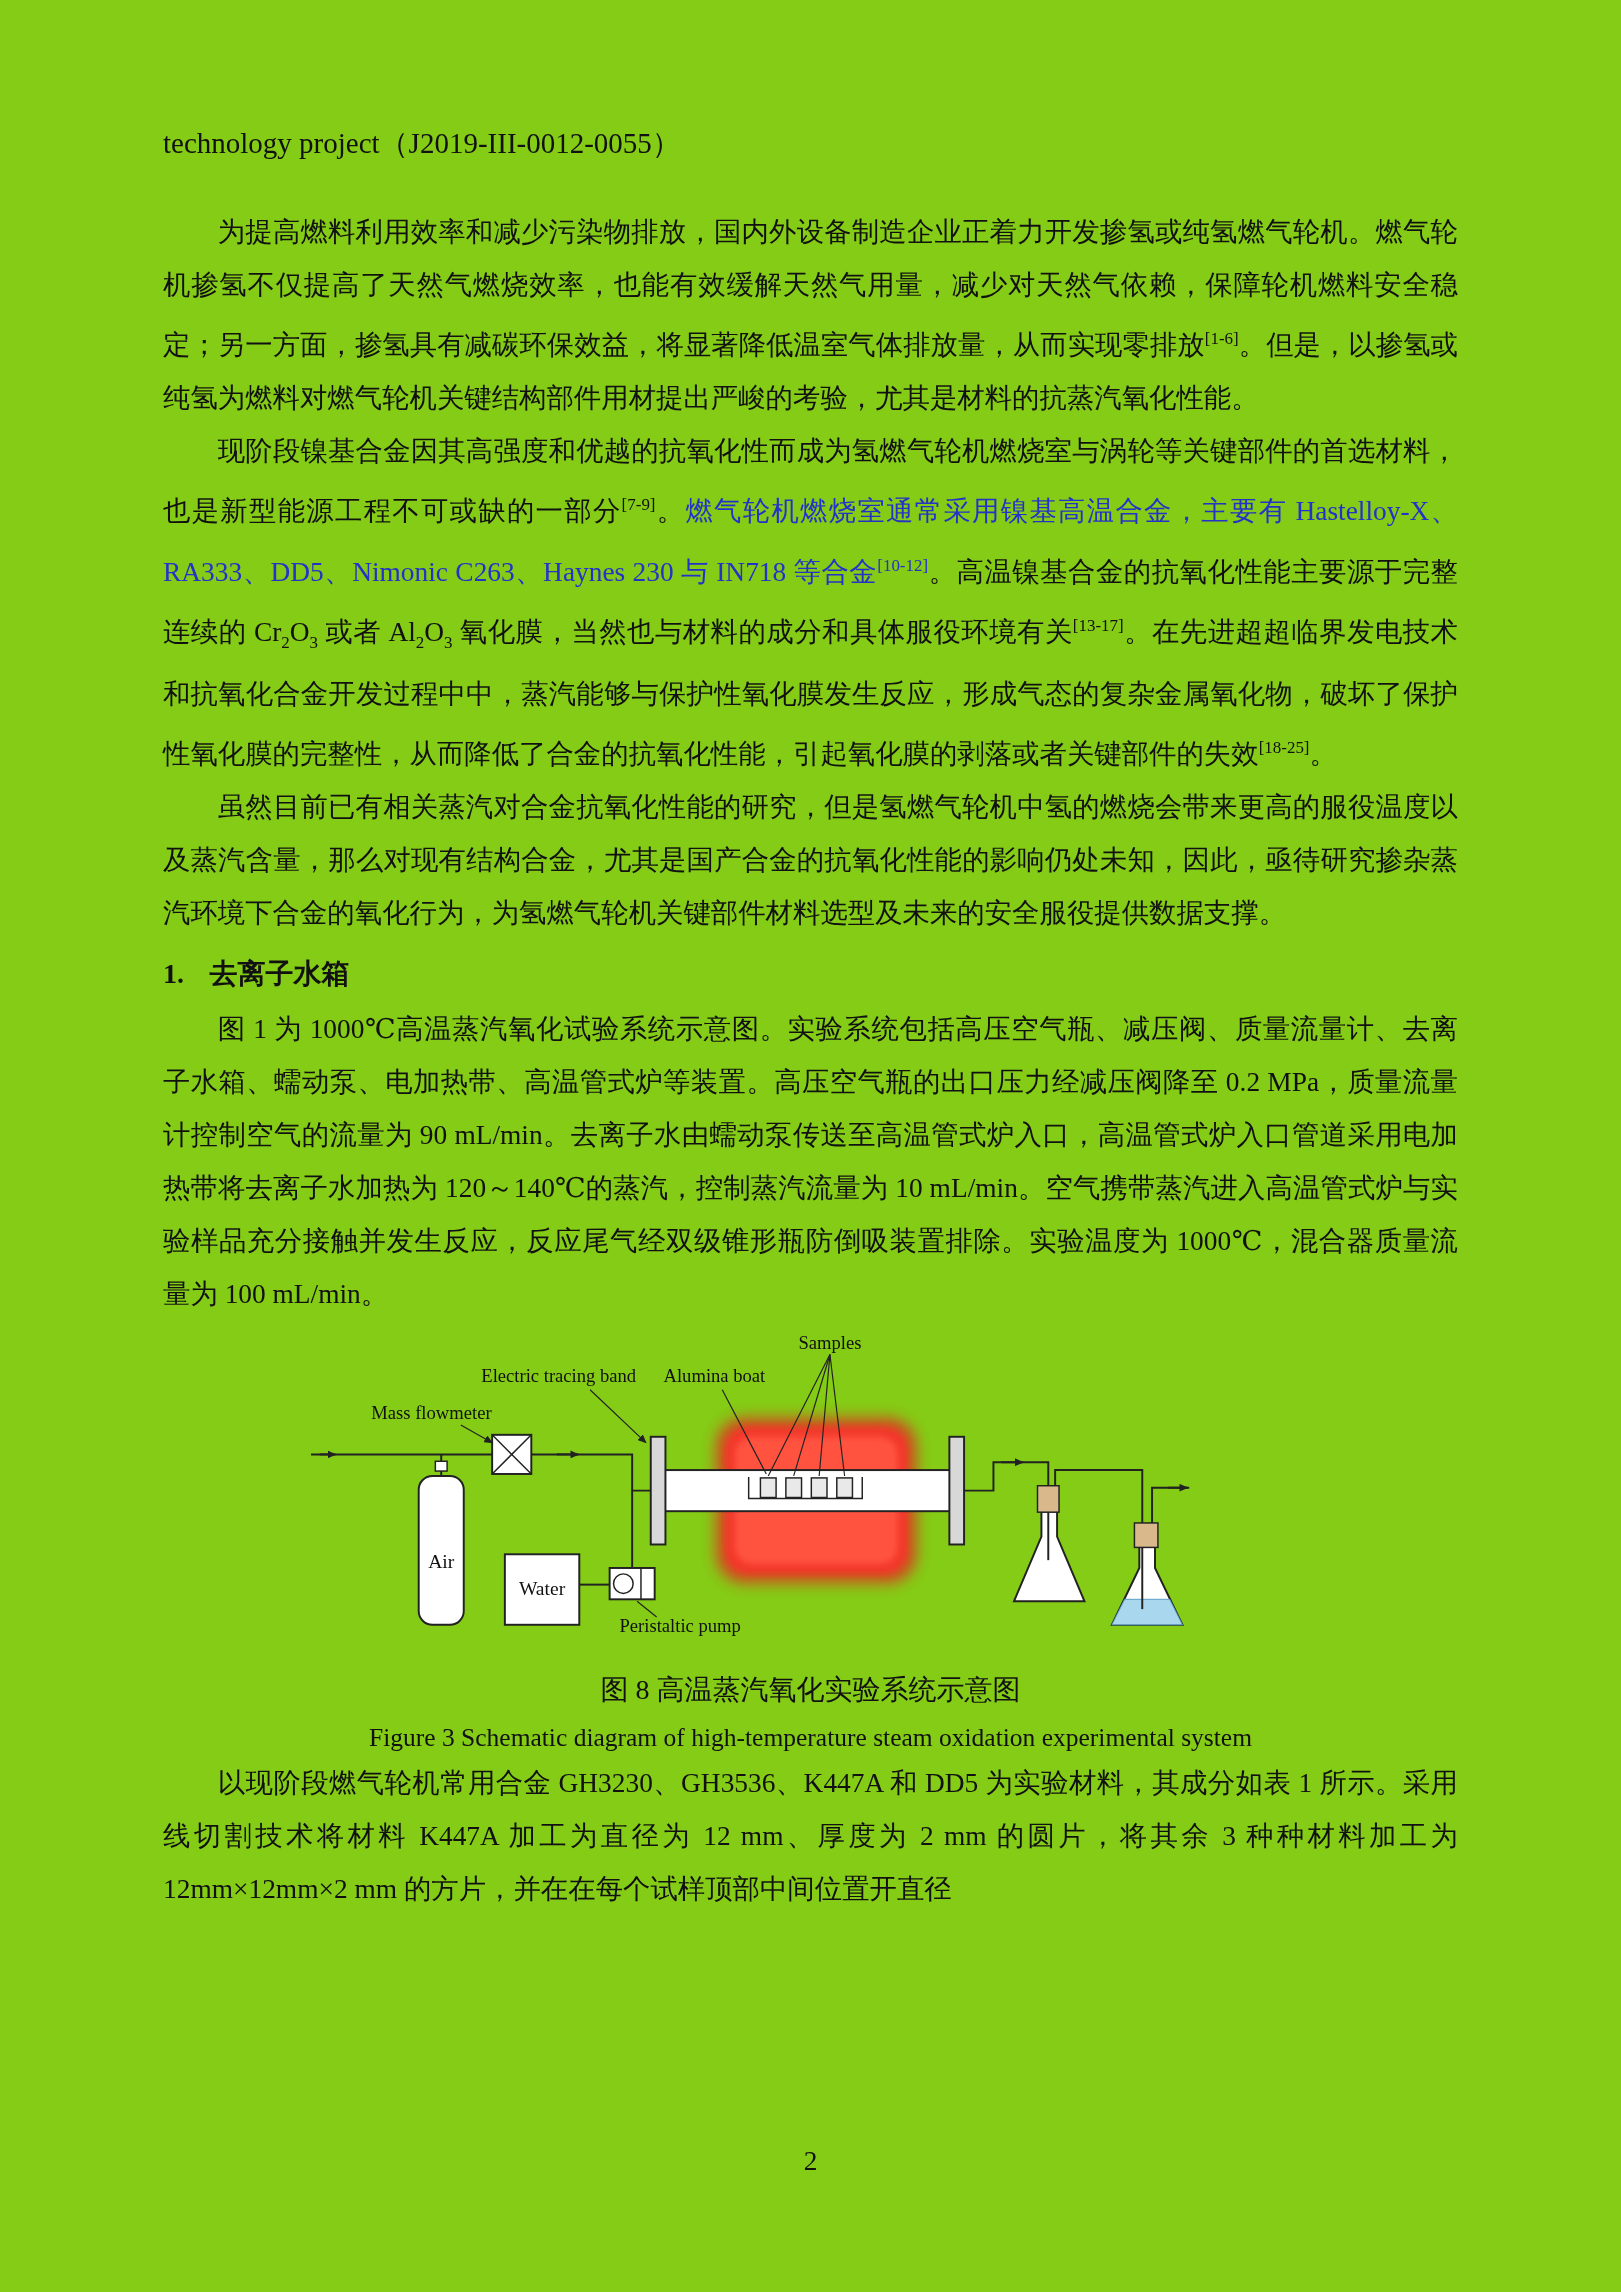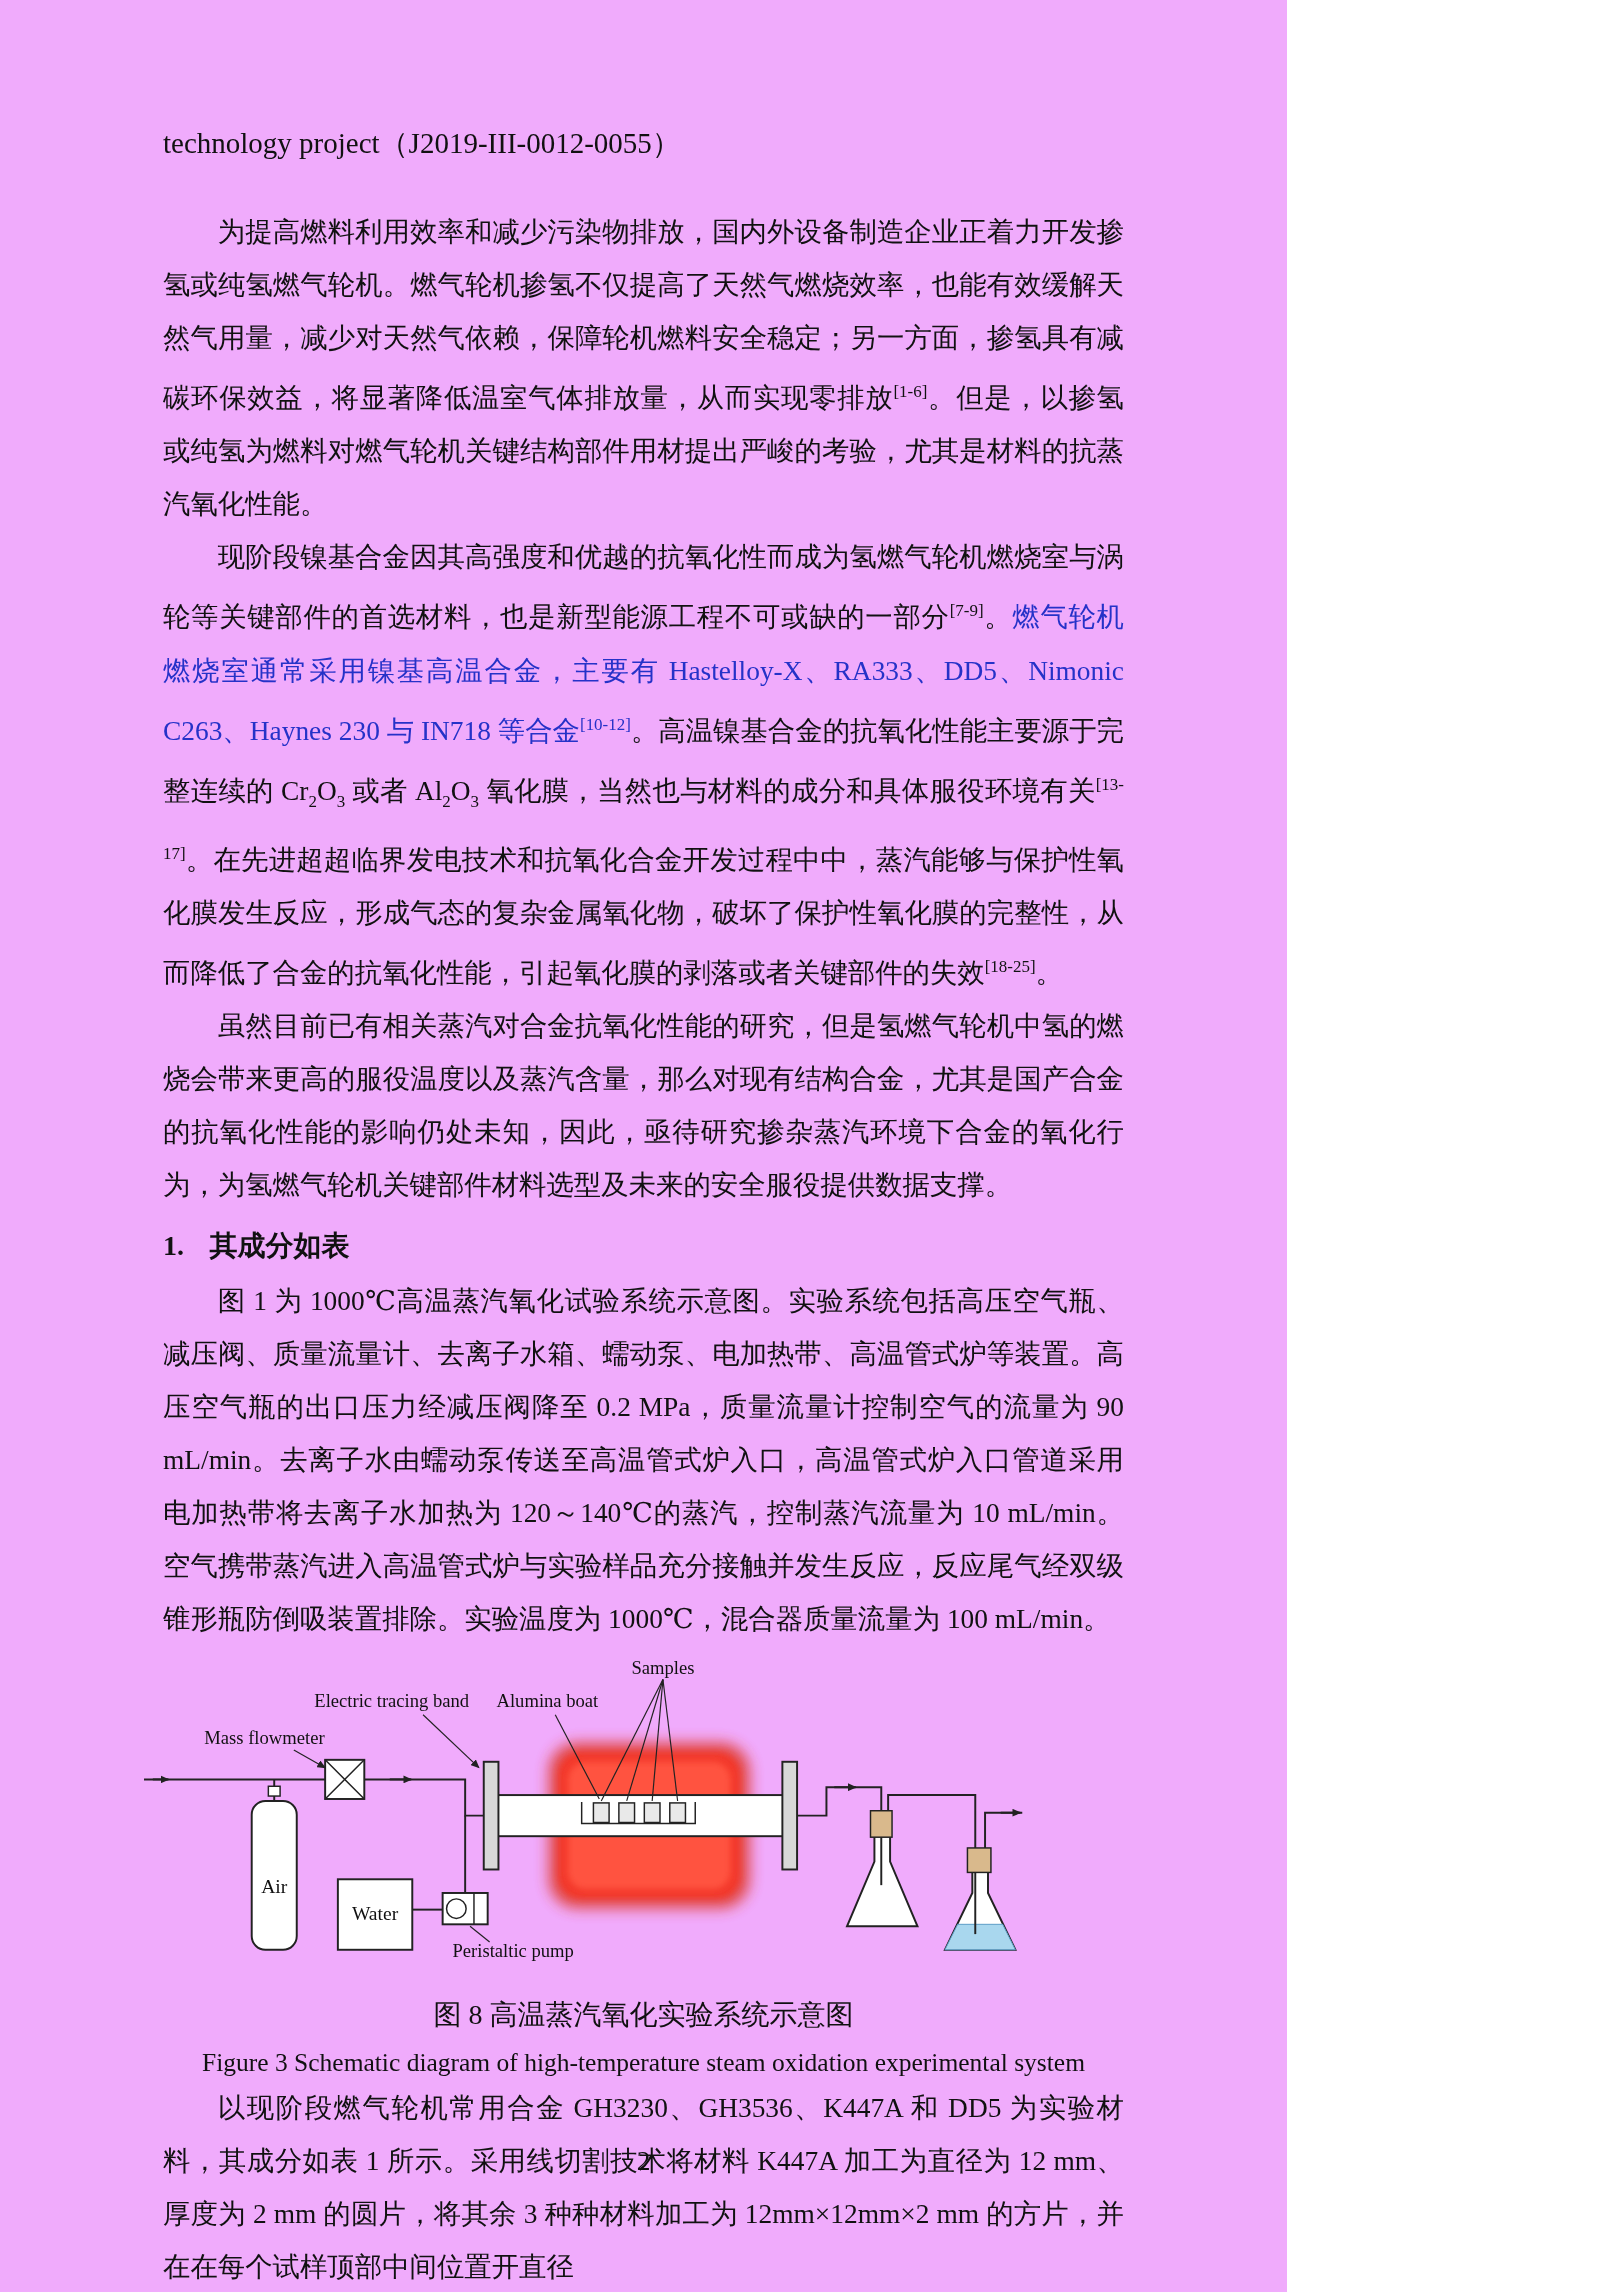--- a/index.html
+++ b/index.html
@@ -1,19 +1,19 @@
 <!DOCTYPE html>
 <html style="--link-blue: #2532C8;"><head>
 <meta charset="utf-8">
 <style>
   html,body{margin:0;padding:0;background:#ffffff;}
   .page{
     position:relative;
-    width:1287px;height:2293px;
-    background:#f0abfc;
+    width:1621px;height:2293px;
+    background:#84cc16;
     box-sizing:border-box;
     padding:125px 163px 0 163px;
     font-family:"Liberation Serif","DejaVu Serif",serif;
     color:#111;
     overflow:hidden;
   }
   .header-line{font-size:29px;line-height:1.25;margin:0 0 45px 0;}
   .para{
     font-size:27.4px;line-height:53px;
     text-align:justify;text-indent:2em;margin:0;
@@ -37,21 +37,21 @@
 
 <div class="page">
 
   <div class="header-line">technology project（J2019-III-0012-0055）</div>
 
   <p class="para"><span class="seg-n">为提高燃料利用效率和减少污染物排放，国内外设备制造企业正着力开发掺氢或纯氢燃气轮机。燃气轮机掺氢不仅提高了天然气燃烧效率，也能有效缓解天然气用量，减少对天然气依赖，保障轮机燃料安全稳定；另一方面，掺氢具有减碳环保效益，将显著降低温室气体排放量，从而实现零排放</span><span class="seg-sup">[1-6]</span><span class="seg-n">。但是，以掺氢或纯氢为燃料对燃气轮机关键结构部件用材提出严峻的考验，尤其是材料的抗蒸汽氧化性能。</span></p>
   <p class="para"><span class="seg-n">现阶段镍基合金因其高强度和优越的抗氧化性而成为氢燃气轮机燃烧室与涡轮等关键部件的首选材料，也是新型能源工程不可或缺的一部分</span><span class="seg-sup">[7-9]</span><span class="seg-n">。</span><span class="seg-blue">燃气轮机燃烧室通常采用镍基高温合金，主要有 Hastelloy-X、RA333、DD5、Nimonic C263、Haynes 230 与 IN718 等合金</span><span class="seg-bluesup">[10-12]</span><span class="seg-n">。高温镍基合金的抗氧化性能主要源于完整连续的 Cr</span><span class="seg-sub">2</span><span class="seg-n">O</span><span class="seg-sub">3</span><span class="seg-n"> 或者 Al</span><span class="seg-sub">2</span><span class="seg-n">O</span><span class="seg-sub">3</span><span class="seg-n"> 氧化膜，当然也与材料的成分和具体服役环境有关</span><span class="seg-sup">[13-17]</span><span class="seg-n">。在先进超超临界发电技术和抗氧化合金开发过程中中，蒸汽能够与保护性氧化膜发生反应，形成气态的复杂金属氧化物，破坏了保护性氧化膜的完整性，从而降低了合金的抗氧化性能，引起氧化膜的剥落或者关键部件的失效</span><span class="seg-sup">[18-25]</span><span class="seg-n">。</span></p>
   <p class="para"><span class="seg-n">虽然目前已有相关蒸汽对合金抗氧化性能的研究，但是氢燃气轮机中氢的燃烧会带来更高的服役温度以及蒸汽含量，那么对现有结构合金，尤其是国产合金的抗氧化性能的影响仍处未知，因此，亟待研究掺杂蒸汽环境下合金的氧化行为，为氢燃气轮机关键部件材料选型及未来的安全服役提供数据支撑。</span></p>
 
   <h2 class="section-heading">
-    <span class="num">1.</span><span>其成分如表</span>
+    <span class="num">1.</span><span>去离子水箱</span>
   </h2>
 
   <p class="para"><span class="seg-n">图 1 为 1000℃高温蒸汽氧化试验系统示意图。实验系统包括高压空气瓶、减压阀、质量流量计、去离子水箱、蠕动泵、电加热带、高温管式炉等装置。高压空气瓶的出口压力经减压阀降至 0.2 MPa，质量流量计控制空气的流量为 90 mL/min。去离子水由蠕动泵传送至高温管式炉入口，高温管式炉入口管道采用电加热带将去离子水加热为 120～140℃的蒸汽，控制蒸汽流量为 10 mL/min。空气携带蒸汽进入高温管式炉与实验样品充分接触并发生反应，反应尾气经双级锥形瓶防倒吸装置排除。实验温度为 1000℃，混合器质量流量为 100 mL/min。</span></p>
 
   <div class="figure-block">
     <div class="schematic-wrap">
       <svg class="schematic" viewBox="0 0 940 335" width="921" height="328" xmlns="http://www.w3.org/2000/svg">
         <defs>
           <marker id="arr" markerWidth="10" markerHeight="8" refX="8" refY="4" orient="auto" markerUnits="userSpaceOnUse">
             <path d="M0,0 L9,4 L0,8 Z" fill="#222"></path>

